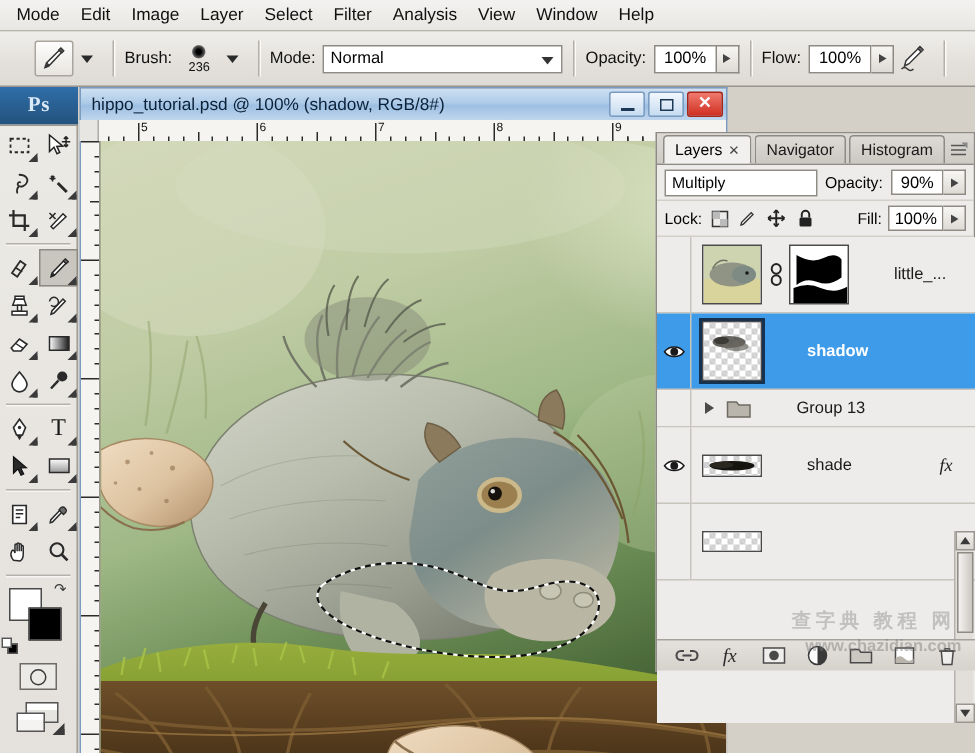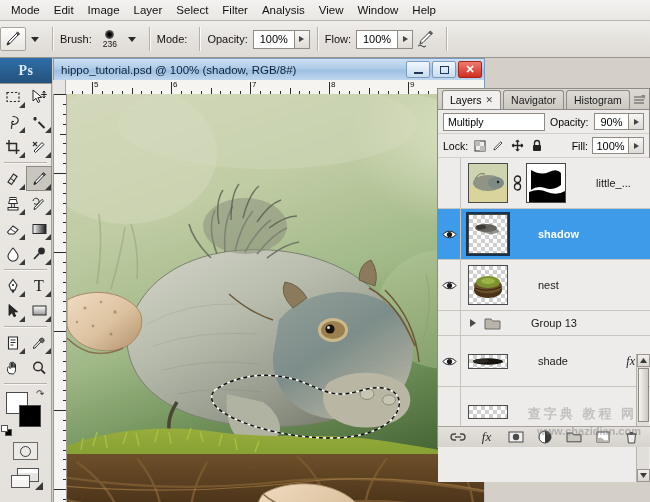--- a/index.html
+++ b/index.html
@@ -23,21 +23,21 @@
   .menu-item {
     font-size: 11.5px; padding: 2px 7px 3px 7px; color: #101010; cursor: default;
     white-space: nowrap;
   }
 
   
   #optionsbar {
     position: absolute; left: 0; top: 21px; width: 650px; height: 37px;
     background: linear-gradient(180deg,#f0eeeb 0%,#e4e1dc 55%,#dedad4 100%);
     border-bottom: 1px solid #9a968f;
-    display: flex; align-items: center; padding-left: 0; gap: 0px;
+    display: flex; align-items: center; padding-left: 23px; gap: 0px;
   }
   .ob-sep { width: 1px; height: 24px; background: #b4b0a9; margin: 0 7px;
             box-shadow: 1px 0 0 #fbfaf8; }
   .ob-label { font-size: 11px; margin-right: 5px; color: #111; }
   .tool-preset {
     width: 26px; height: 24px; display: flex; align-items:center; justify-content:center;
     border: 1px solid #a9a59e; background: linear-gradient(180deg,#fdfdfc,#e8e5e0);
     border-radius: 2px;
   }
   .tri-down {
@@ -317,20 +317,24 @@
 
     <span class="ob-label">Brush:</span>
     <div class="brush-preview">
       <div class="brush-dot"></div>
       <div class="brush-num">236</div>
     </div>
     <div class="tri-down"></div>
     <div class="ob-sep"></div>
 
     <span class="ob-label">Mode:</span>
+    <div class="combo" style="width:160px;">
+      <span>Normal</span>
+      <span class="cb-arrow"></span>
+    </div>
     <div class="ob-sep"></div>
 
     <span class="ob-label">Opacity:</span>
     <div class="numfield">100%</div>
     <div class="spin-btn">
       <span class="spin-arrow"></span>
     </div>
     <div class="ob-sep"></div>
 
     <span class="ob-label">Flow:</span>
@@ -949,39 +953,20 @@
           <span class="checker"></span>
           <svg width="38" height="38" viewBox="0 0 38 38" style="position:relative;">
             <ellipse cx="17" cy="13" rx="11" ry="4" fill="#4e4b45" opacity=".85"></ellipse>
             <ellipse cx="22" cy="16" rx="8" ry="3" fill="#6a6660" opacity=".7"></ellipse>
             <ellipse cx="12" cy="12" rx="5" ry="2.5" fill="#2f2d29" opacity=".75"></ellipse>
           </svg>
         </div>
         <span class="layer-name">shadow</span>
       </div>
 
-      <div class="layer-row">
-        <div class="eye-cell">
-          <svg width="15" height="11" viewBox="0 0 15 11">
-            <path d="M1 5.5 C4 1.2 11 1.2 14 5.5 C11 9.8 4 9.8 1 5.5 Z" fill="#fff" stroke="#1a1a1a" stroke-width="1"></path>
-            <circle cx="7.5" cy="5.5" r="2.6" fill="#1a1a1a"></circle>
-          </svg>
-        </div>
-        <div class="thumb">
-          <span class="checker"></span>
-          <svg width="38" height="38" viewBox="0 0 38 38" style="position:relative;">
-            <ellipse cx="19" cy="24" rx="14" ry="8" fill="#4a3318"></ellipse>
-            <ellipse cx="19" cy="20" rx="14" ry="7.5" fill="#6b5227"></ellipse>
-            <ellipse cx="19" cy="16" rx="12" ry="6" fill="#7d9333"></ellipse>
-            <ellipse cx="19" cy="15" rx="7" ry="3" fill="#9cb345"></ellipse>
-            <path d="M6 22 q12 5 26 -1" stroke="#2e2111" stroke-width="1" fill="none"></path>
-          </svg>
-        </div>
-        <span class="layer-name">nest</span>
-      </div>
 
 
       <div class="layer-row short">
         <div class="eye-cell"></div>
         <span class="disc-tri"></span>
         <span class="folder-ico">
           <svg width="17" height="13" viewBox="0 0 17 13">
             <path d="M1 2 h6 l1.6 2 H16 v8 H1 Z" fill="#b9b5ac" stroke="#6f6b63" stroke-width="1"></path>
           </svg>
         </span>

